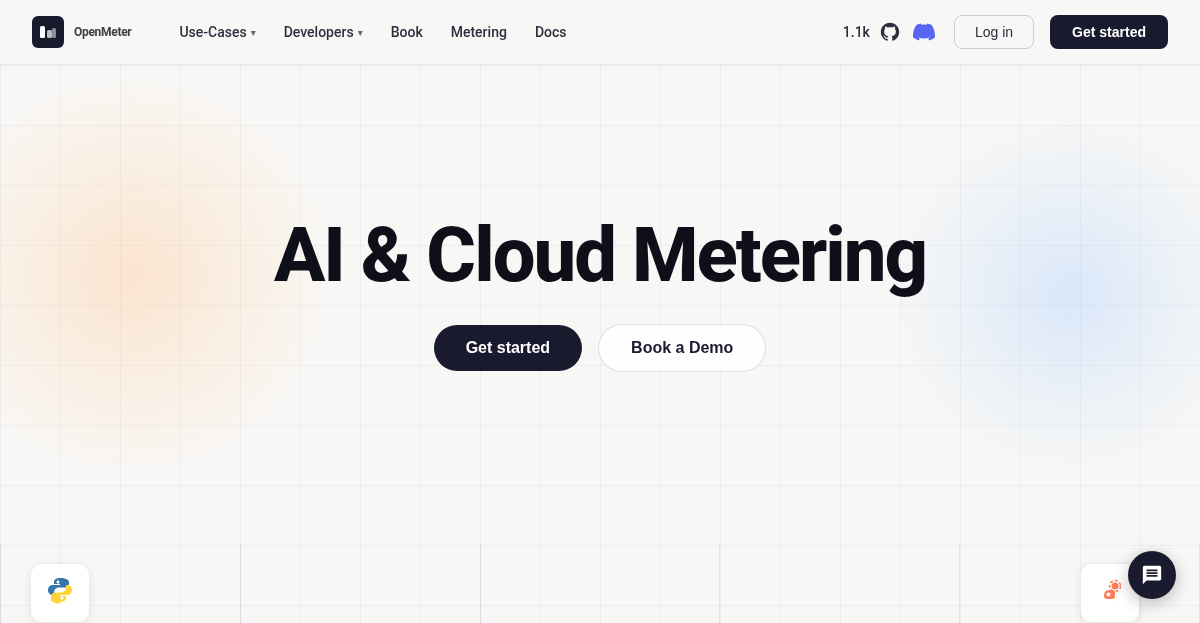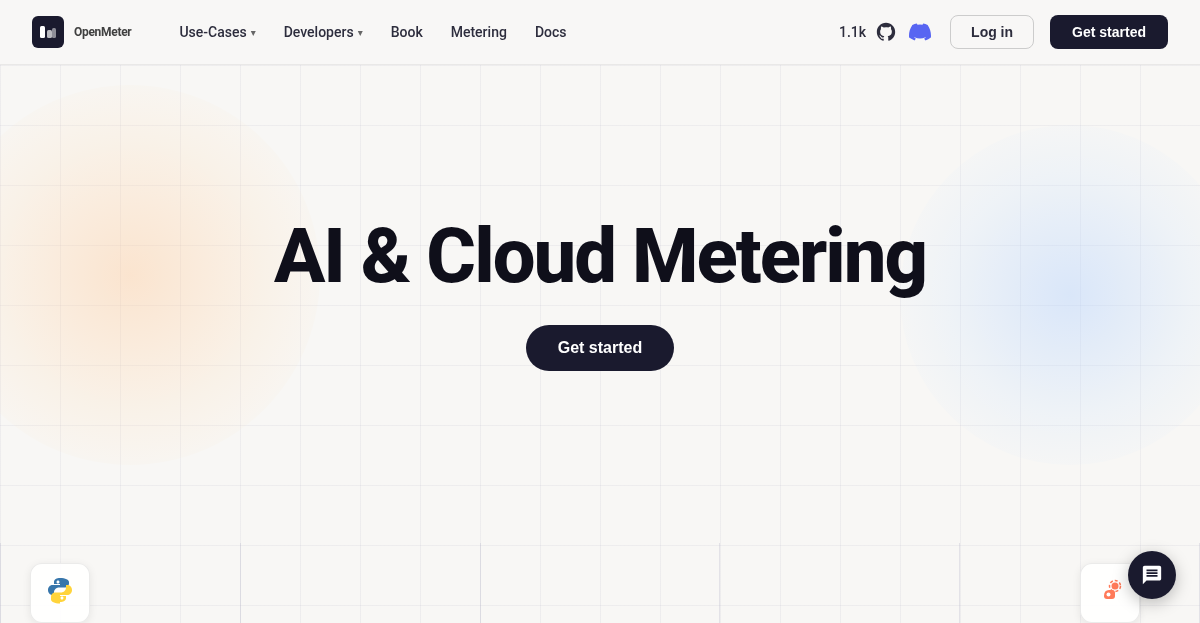--- a/index.html
+++ b/index.html
@@ -111,21 +111,21 @@
       justify-content: center;
       cursor: pointer;
     }
 
     .btn-login {
       padding: 8px 20px;
       border: 1.5px solid #ccc;
       border-radius: 8px;
       background: transparent;
       font-size: 14px;
-      font-weight: 700;
+      font-weight: 400;
       color: #2d2d3d;
       cursor: pointer;
     }
 
     .btn-get-started-nav {
       padding: 9px 22px;
       background: #1a1a2e;
       border: none;
       border-radius: 8px;
       font-size: 14px;
@@ -378,20 +378,21 @@
 
 <section class="hero">
   <div class="bg-grid"></div>
   <div class="bg-blob-left"></div>
   <div class="bg-blob-right"></div>
 
   <div class="hero-content">
     <h1 class="hero-title">AI &amp; Cloud Metering</h1>
     <div class="hero-buttons">
       <button class="btn-hero-primary">Get started</button>
+      <button class="btn-hero-secondary">Book a Demo</button>
     </div>
   </div>
 
   <div class="integrations-dividers">
     <div class="int-section"></div>
     <div class="int-section"></div>
     <div class="int-section"></div>
     <div class="int-section"></div>
     <div class="int-section"></div>
   </div>

